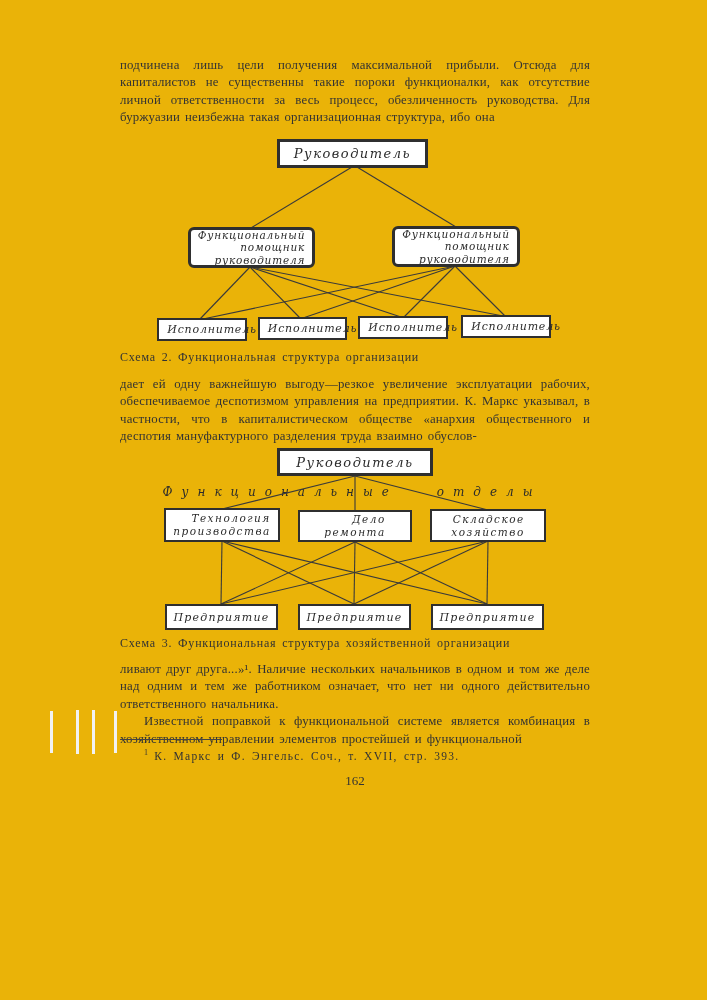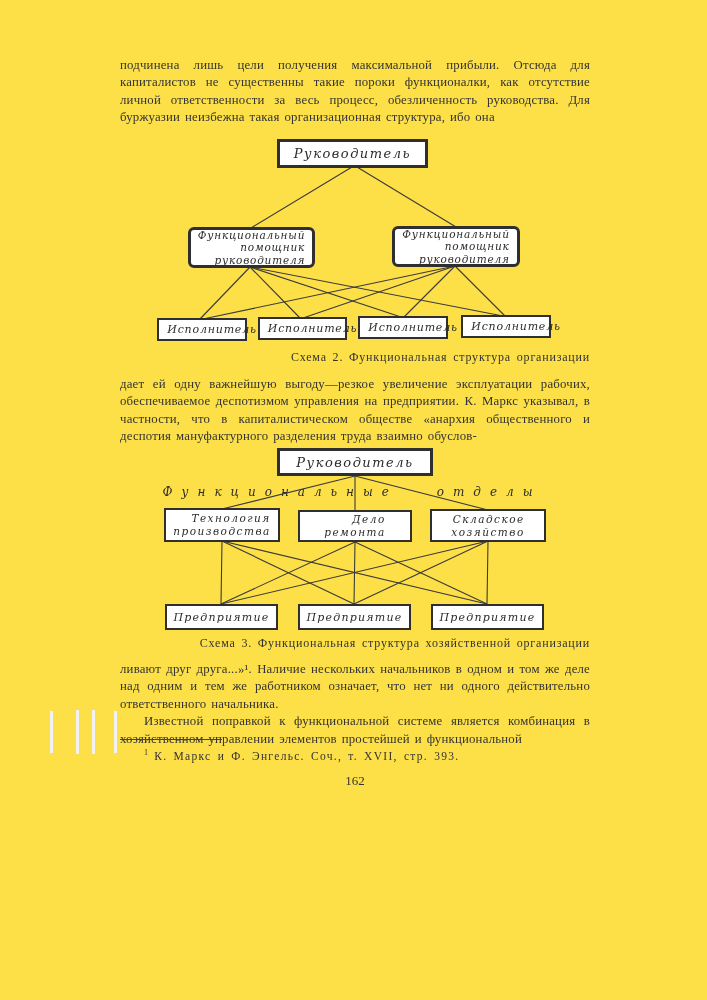--- a/index.html
+++ b/index.html
@@ -1,19 +1,19 @@
 <!DOCTYPE html>
 <html><head>
 <meta charset="utf-8">
 <style>
   * { margin: 0; padding: 0; box-sizing: border-box; }
   html, body { width: 707px; height: 1000px; background: #ffffff; }
   .page {
     position: relative; width: 707px; height: 1000px;
-    background: #fde047; overflow: hidden;
+    background: #eab308; overflow: hidden;
     font-family: "Liberation Serif", serif; color: #2e2e2e;
   }
   .lines-svg { position: absolute; left: 0; top: 0; width: 707px; height: 1000px; z-index: 1; }
   .body-text {
     position: absolute; left: 120px; width: 470px; z-index: 2;
     font-size: 12.8px; line-height: 17.4px; text-align: justify;
     color: #333333; letter-spacing: 0.2px; word-spacing: 1.5px;
   }
   .p1 { top: 57px; }
   .p2 { top: 376px; }
@@ -34,21 +34,21 @@
   .dept-box { font-size: 10.5px; line-height: 13px; letter-spacing: 1.5px; }
   .ent-box  { font-size: 11px; letter-spacing: 1.2px; }
   .row-label {
     position: absolute; z-index: 0; font-style: italic;
     font-family: "DejaVu Serif", serif; color: #2b2b2b;
     font-size: 12px; letter-spacing: 9px; word-spacing: 26px;
     text-align: center;
   }
   .caption {
     position: absolute; left: 120px; width: 470px; z-index: 2;
-    text-align: right; font-size: 12px; letter-spacing: 0.8px;
+    text-align: left; font-size: 12px; letter-spacing: 0.8px;
     word-spacing: 2px; color: #333333;
   }
   .cap2 { top: 350px; }
   .cap3 { top: 636px; }
   .footnote-rule { position: absolute; left: 120px; top: 739px; width: 102px; height: 1px; background: #444444; z-index: 2; }
   .footnote {
     position: absolute; left: 120px; top: 748px; width: 470px; z-index: 2;
     font-size: 11.5px; letter-spacing: 1.3px; word-spacing: 2px;
     text-indent: 24px; color: #333333;
   }

